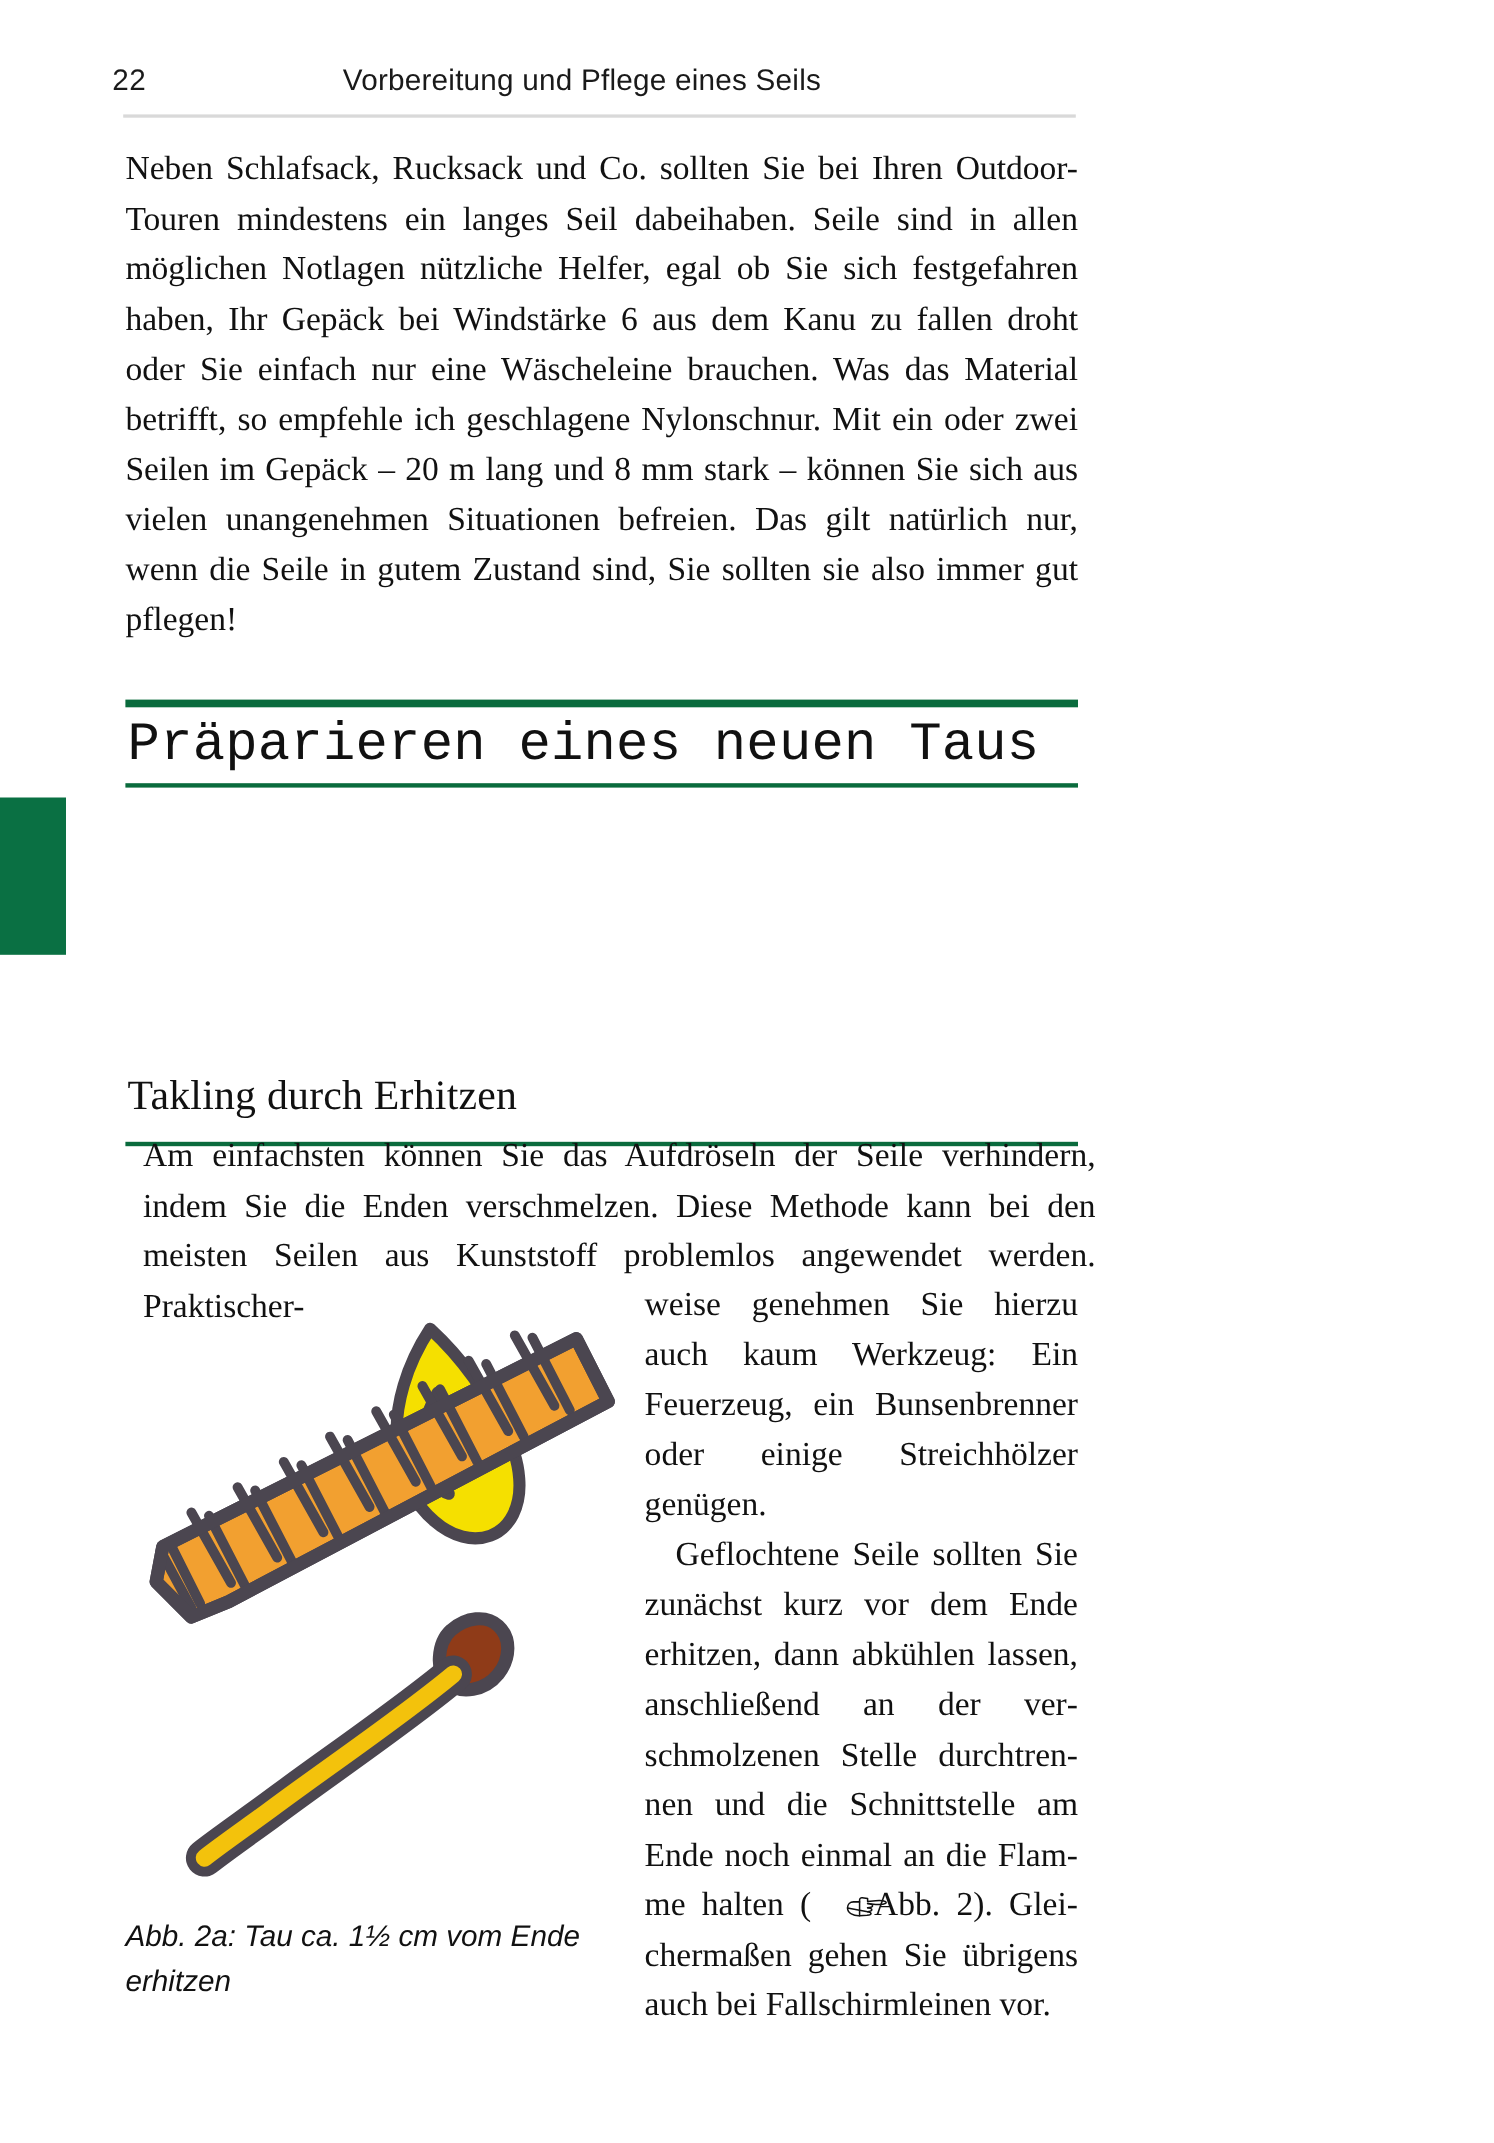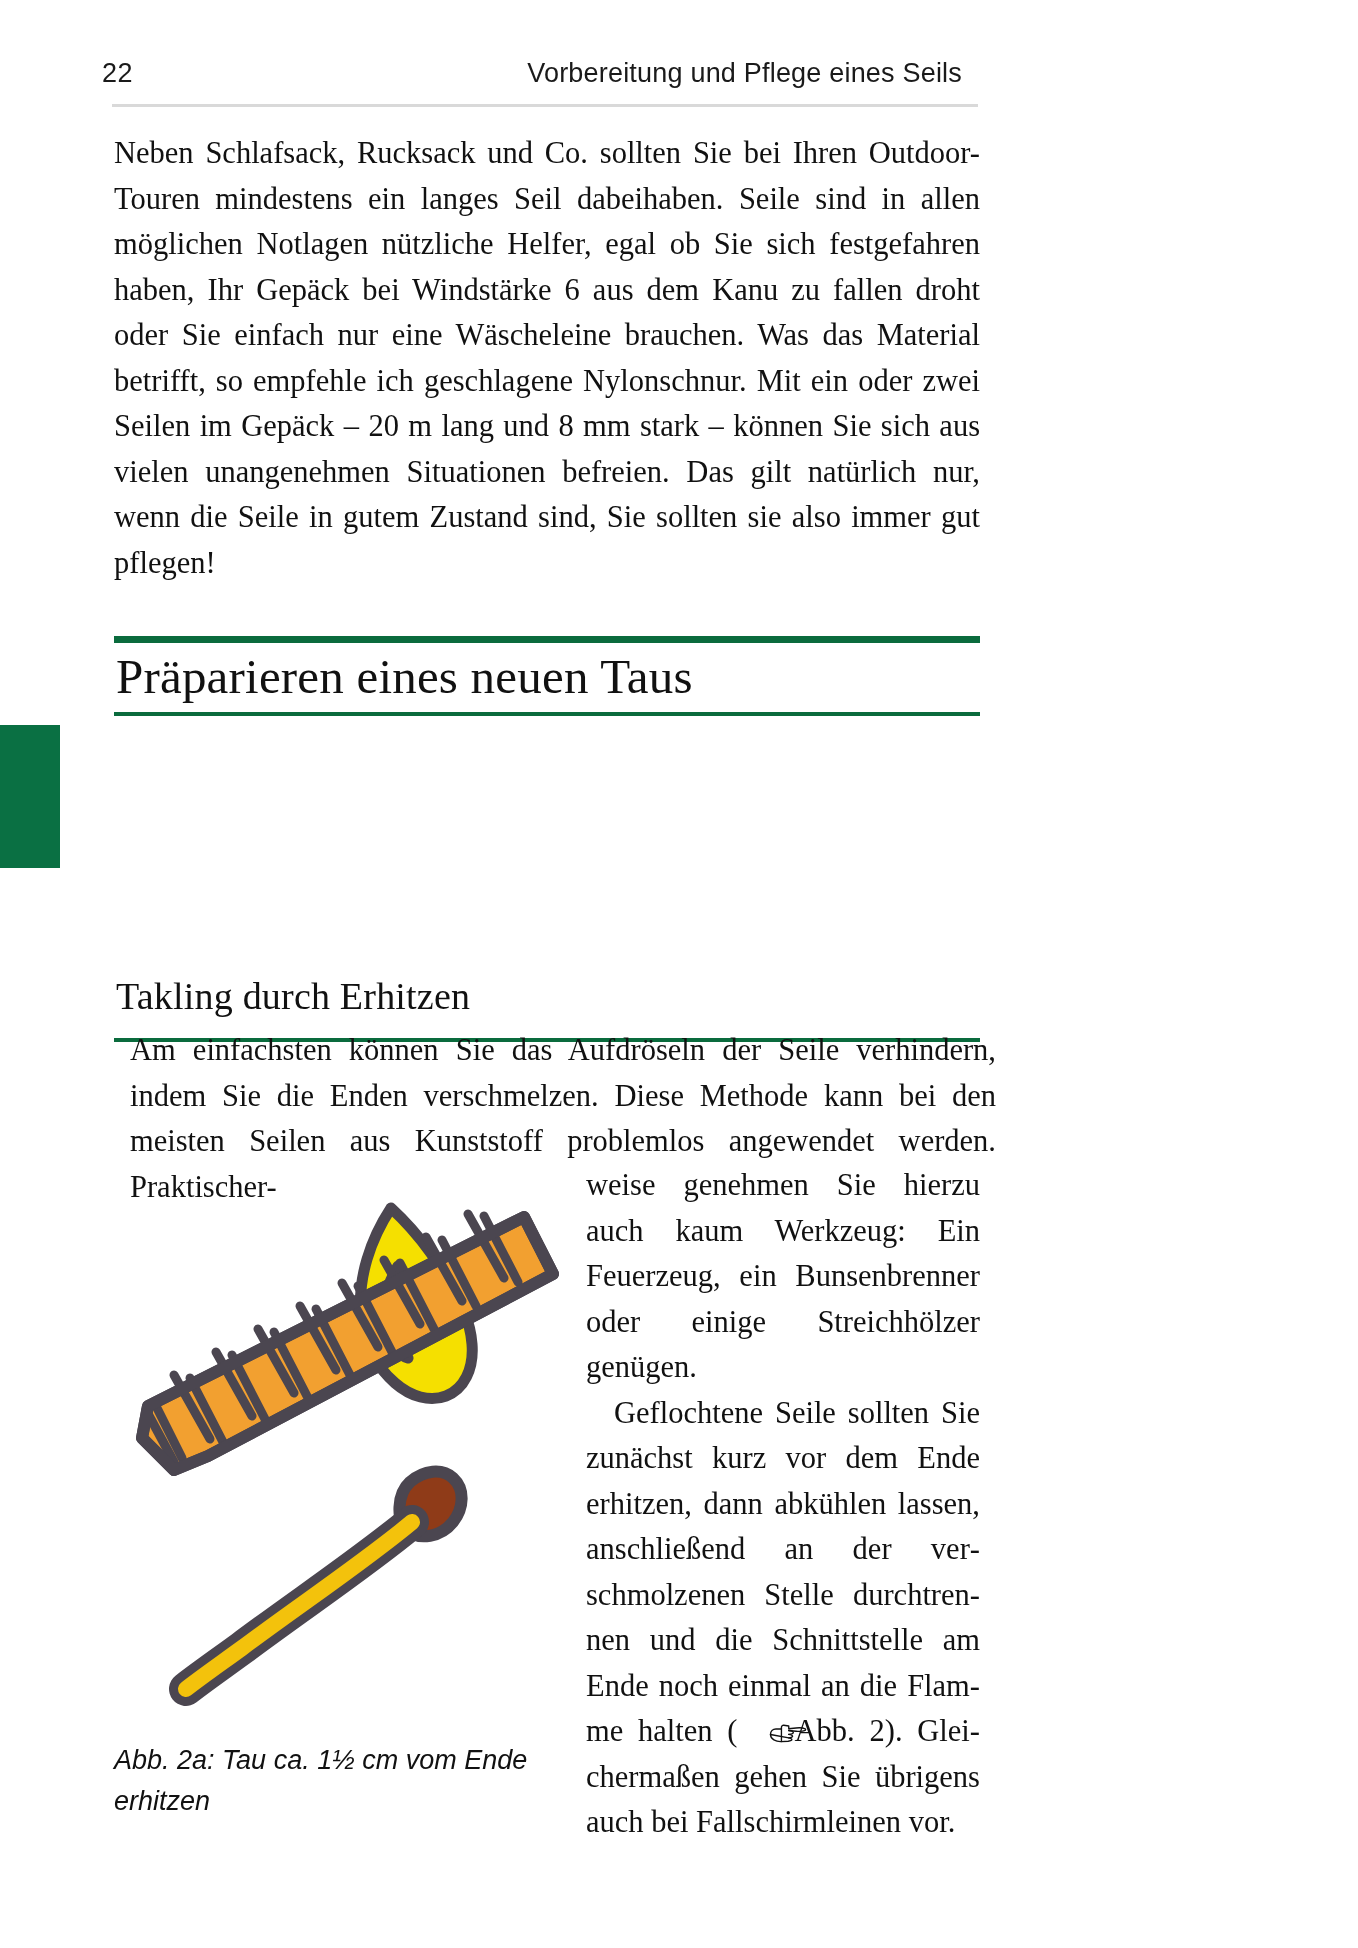--- a/index.html
+++ b/index.html
@@ -36,21 +36,21 @@
     position: absolute;
     left: 6px;
     top: 0;
     letter-spacing: 0.5px;
   }
   .runhead-title {
     position: absolute;
     left: 0;
     top: 0;
     width: 866px;
-    text-align: right;
+    text-align: center;
     letter-spacing: 0.2px;
   }
   .runhead-rule {
     position: absolute;
     left: 112px;
     top: 104px;
     width: 866px;
     height: 3px;
     background: #d9d9d9;
   }
@@ -74,20 +74,21 @@
     top: 131px;
     width: 866px;
   }
 
   
   .h1-wrap {
     position: absolute;
     left: 114px;
     top: 636px;
     width: 866px;
+    font-family: Liberation Mono, monospace;
   }
   .rule-thick {
     width: 100%;
     height: 7px;
     background: #0a6b3d;
   }
   .rule-thin {
     width: 100%;
     height: 4px;
     background: #0a6b3d;

